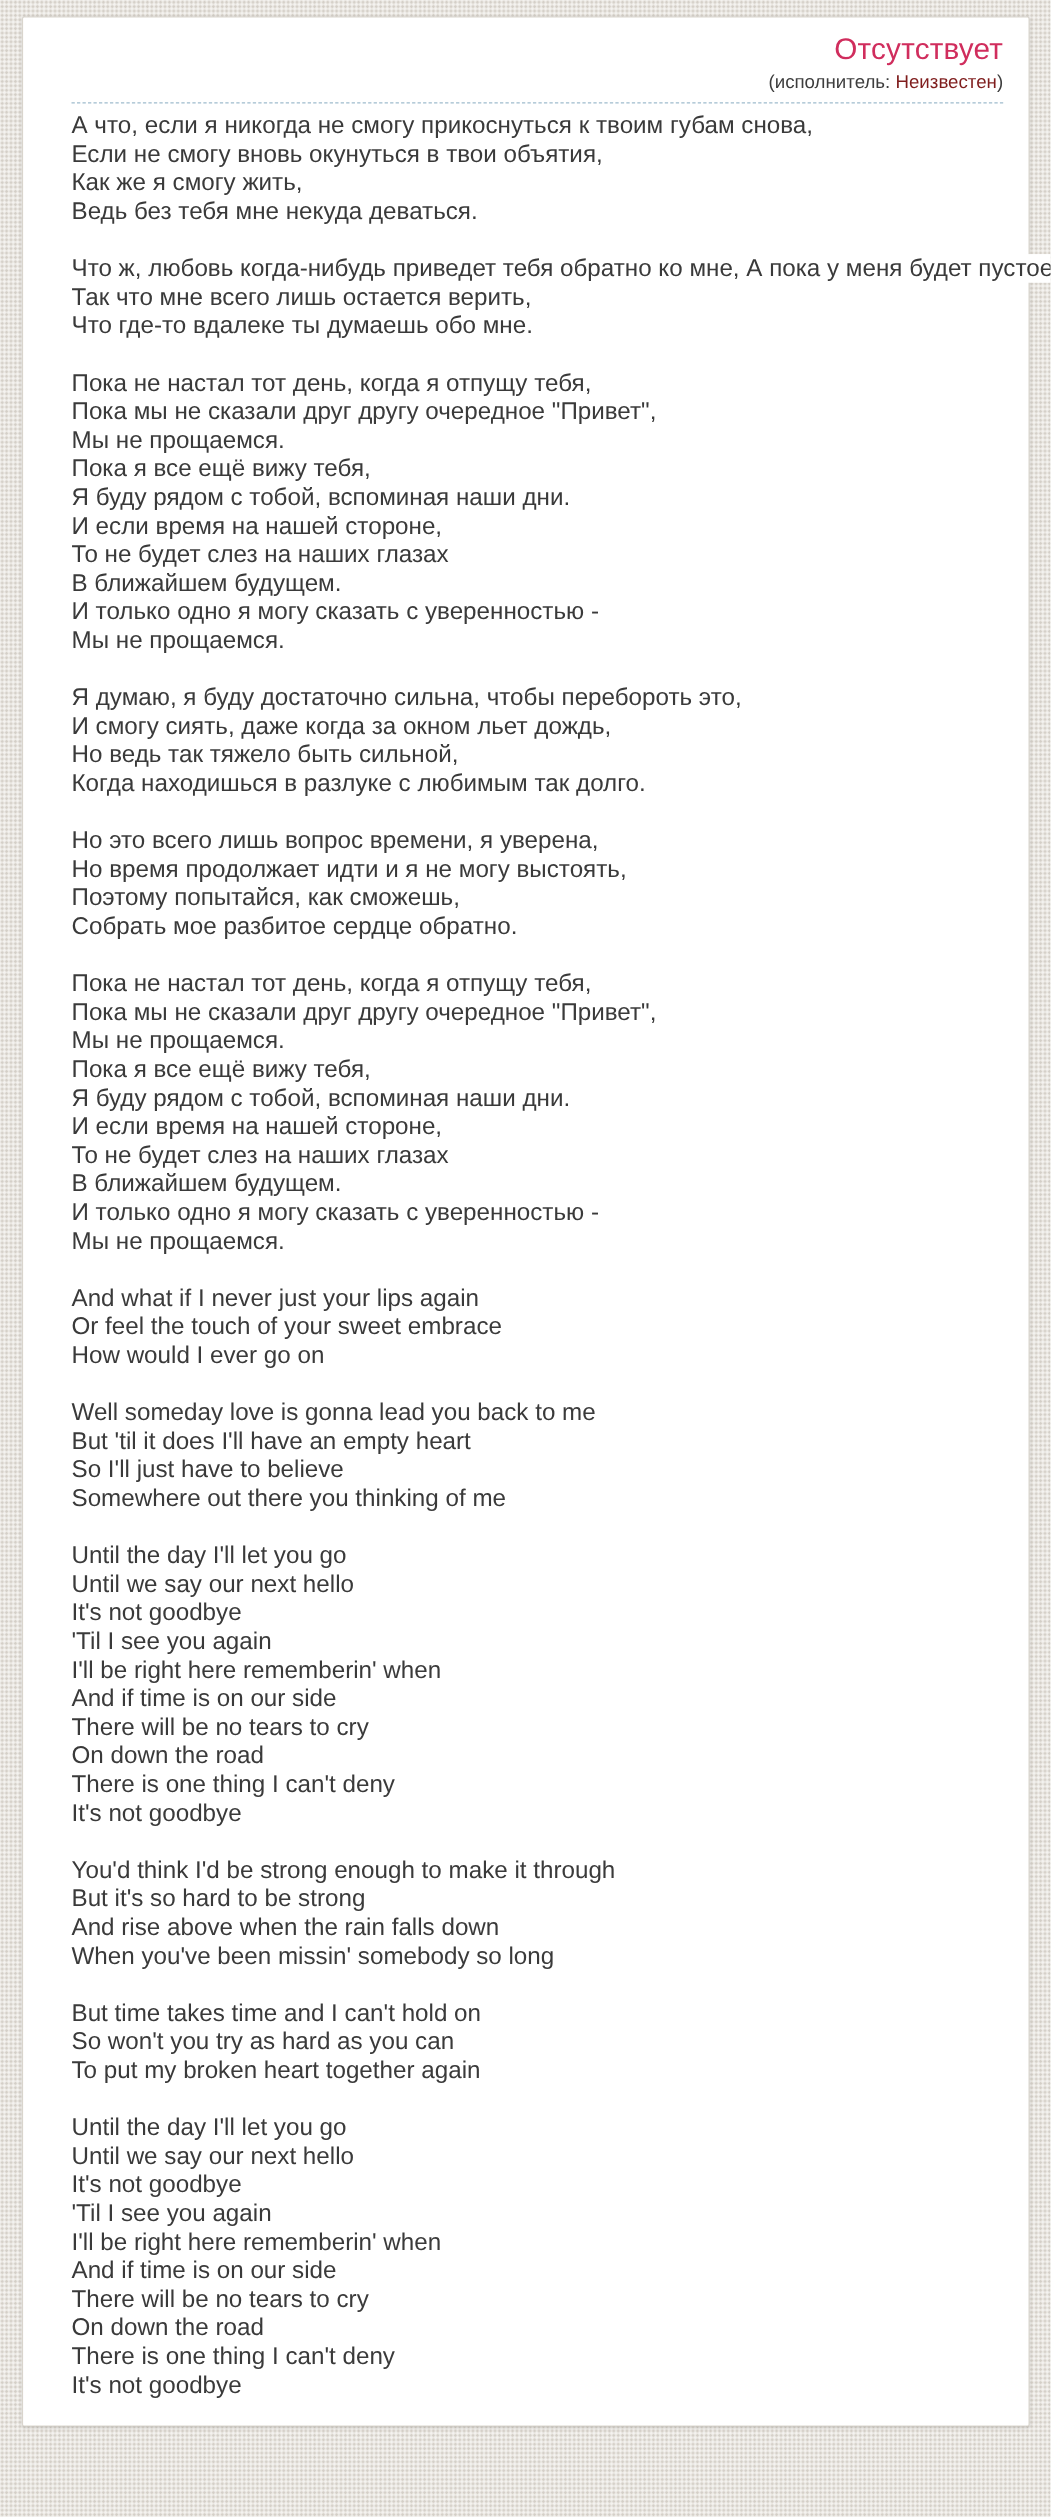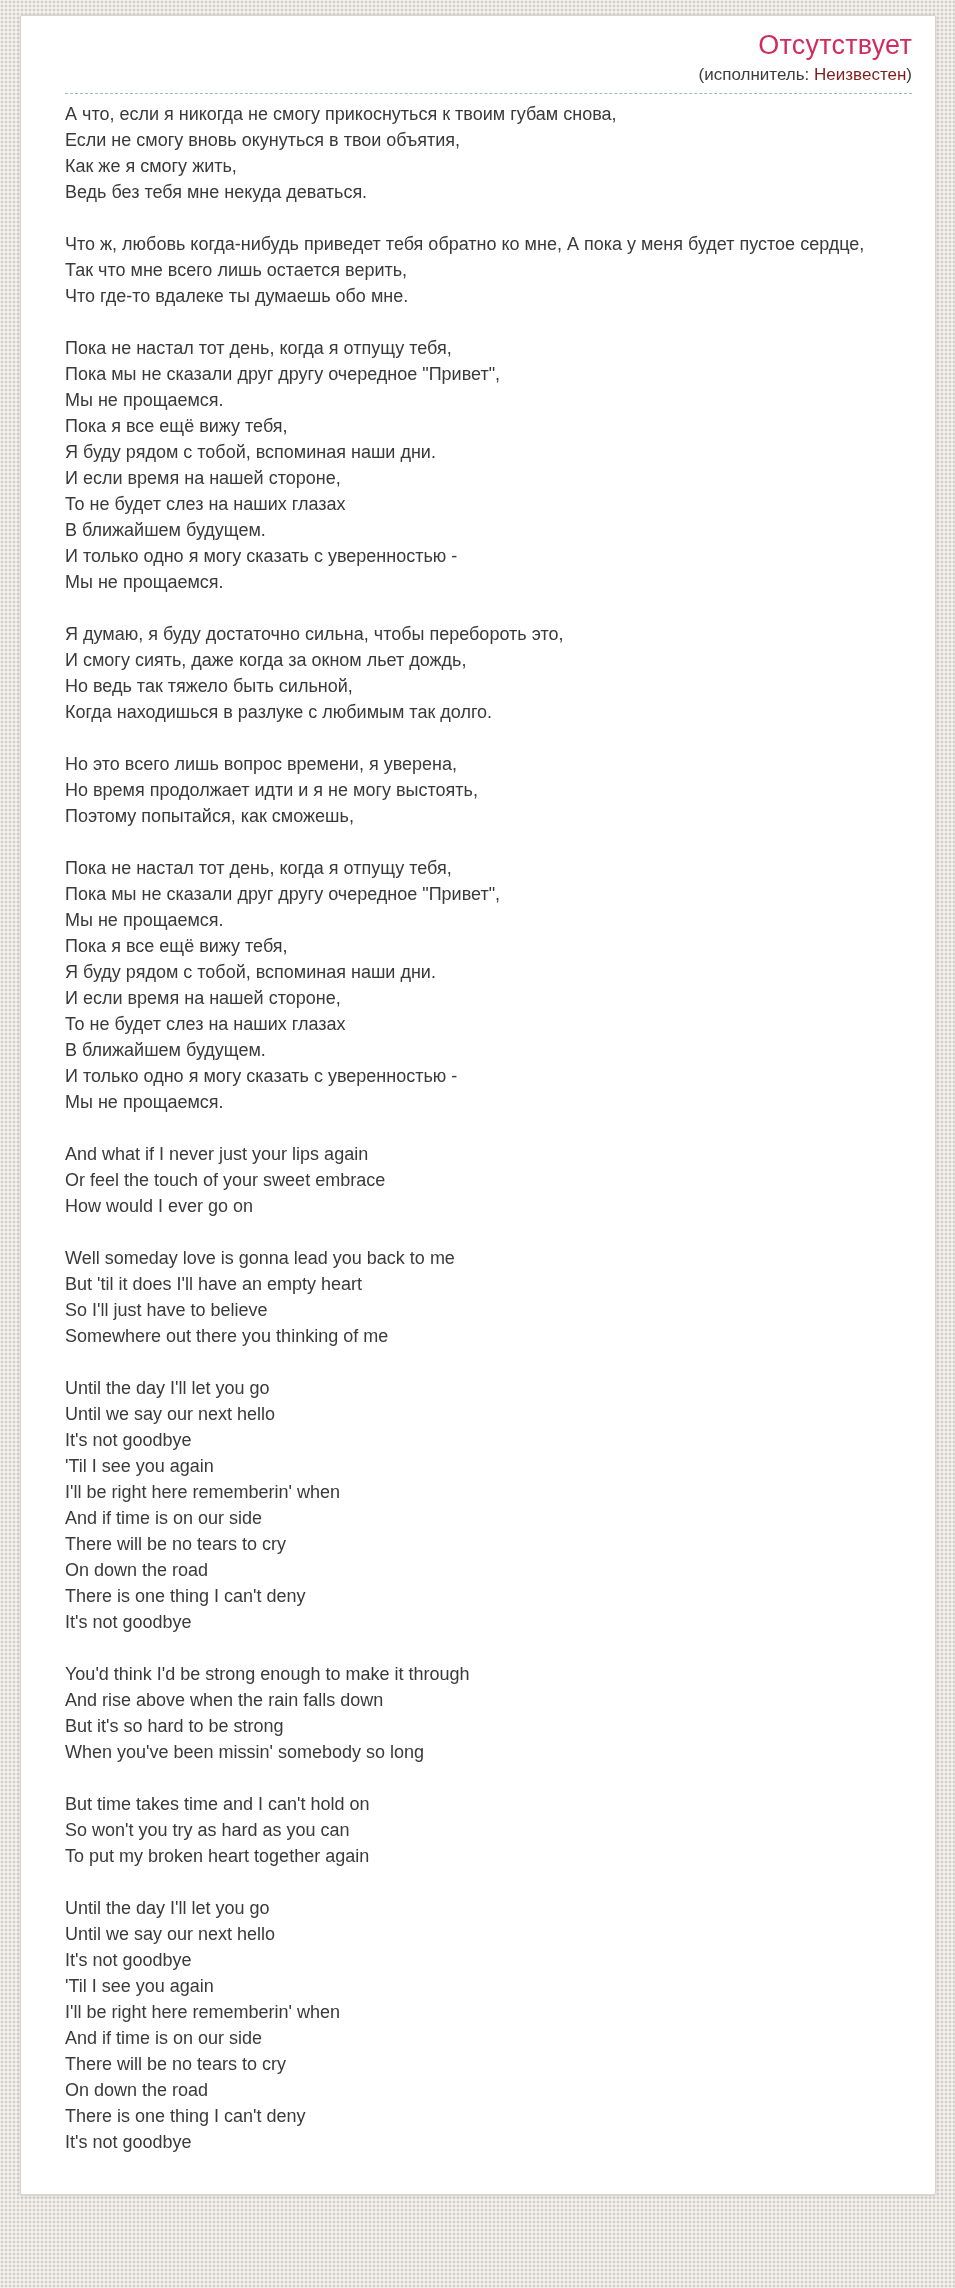--- a/index.html
+++ b/index.html
@@ -43,21 +43,21 @@
     margin-top: 4px;
     font-size: 17px;
     color: #3d3d3d;
   }
   .artist-link {
     text-decoration: none;
     cursor: pointer;
   }
   .lyrics {
     margin-top: 7px;
-    font-size: 18px;
+    font-size: 22px;
     line-height: 26px;
     color: #3a3a3a;
   }
   .stanza + .stanza { margin-top: 26px; }
   .lyric-line {
     white-space: nowrap;
     background: #ffffff;
     width: max-content;
     min-width: 100%;
   }
@@ -98,20 +98,21 @@
       <div class="stanza">
         <div class="lyric-line">Я думаю, я буду достаточно сильна, чтобы перебороть это,</div>
         <div class="lyric-line">И смогу сиять, даже когда за окном льет дождь,</div>
         <div class="lyric-line">Но ведь так тяжело быть сильной,</div>
         <div class="lyric-line">Когда находишься в разлуке с любимым так долго.</div>
       </div>
       <div class="stanza">
         <div class="lyric-line">Но это всего лишь вопрос времени, я уверена,</div>
         <div class="lyric-line">Но время продолжает идти и я не могу выстоять,</div>
         <div class="lyric-line">Поэтому попытайся, как сможешь,</div>
+        <div class="lyric-line">Собрать мое разбитое сердце обратно.</div>
       </div>
       <div class="stanza">
         <div class="lyric-line">Пока не настал тот день, когда я отпущу тебя,</div>
         <div class="lyric-line">Пока мы не сказали друг другу очередное "Привет",</div>
         <div class="lyric-line">Мы не прощаемся.</div>
         <div class="lyric-line">Пока я все ещё вижу тебя,</div>
         <div class="lyric-line">Я буду рядом с тобой, вспоминая наши дни.</div>
         <div class="lyric-line">И если время на нашей стороне,</div>
         <div class="lyric-line">То не будет слез на наших глазах</div>
         <div class="lyric-line">В ближайшем будущем.</div>
@@ -136,22 +137,22 @@
         <div class="lyric-line">'Til I see you again</div>
         <div class="lyric-line">I'll be right here rememberin' when</div>
         <div class="lyric-line">And if time is on our side</div>
         <div class="lyric-line">There will be no tears to cry</div>
         <div class="lyric-line">On down the road</div>
         <div class="lyric-line">There is one thing I can't deny</div>
         <div class="lyric-line">It's not goodbye</div>
       </div>
       <div class="stanza">
         <div class="lyric-line">You'd think I'd be strong enough to make it through</div>
+        <div class="lyric-line">But it's so hard to be strong</div>
         <div class="lyric-line">And rise above when the rain falls down</div>
-        <div class="lyric-line">But it's so hard to be strong</div>
         <div class="lyric-line">When you've been missin' somebody so long</div>
       </div>
       <div class="stanza">
         <div class="lyric-line">But time takes time and I can't hold on</div>
         <div class="lyric-line">So won't you try as hard as you can</div>
         <div class="lyric-line">To put my broken heart together again</div>
       </div>
       <div class="stanza">
         <div class="lyric-line">Until the day I'll let you go</div>
         <div class="lyric-line">Until we say our next hello</div>

